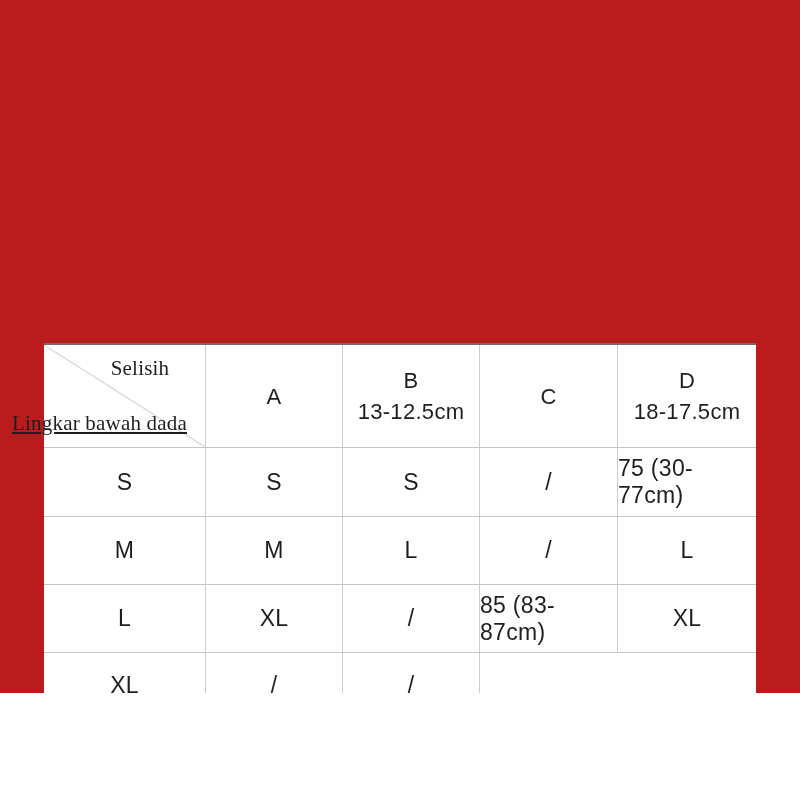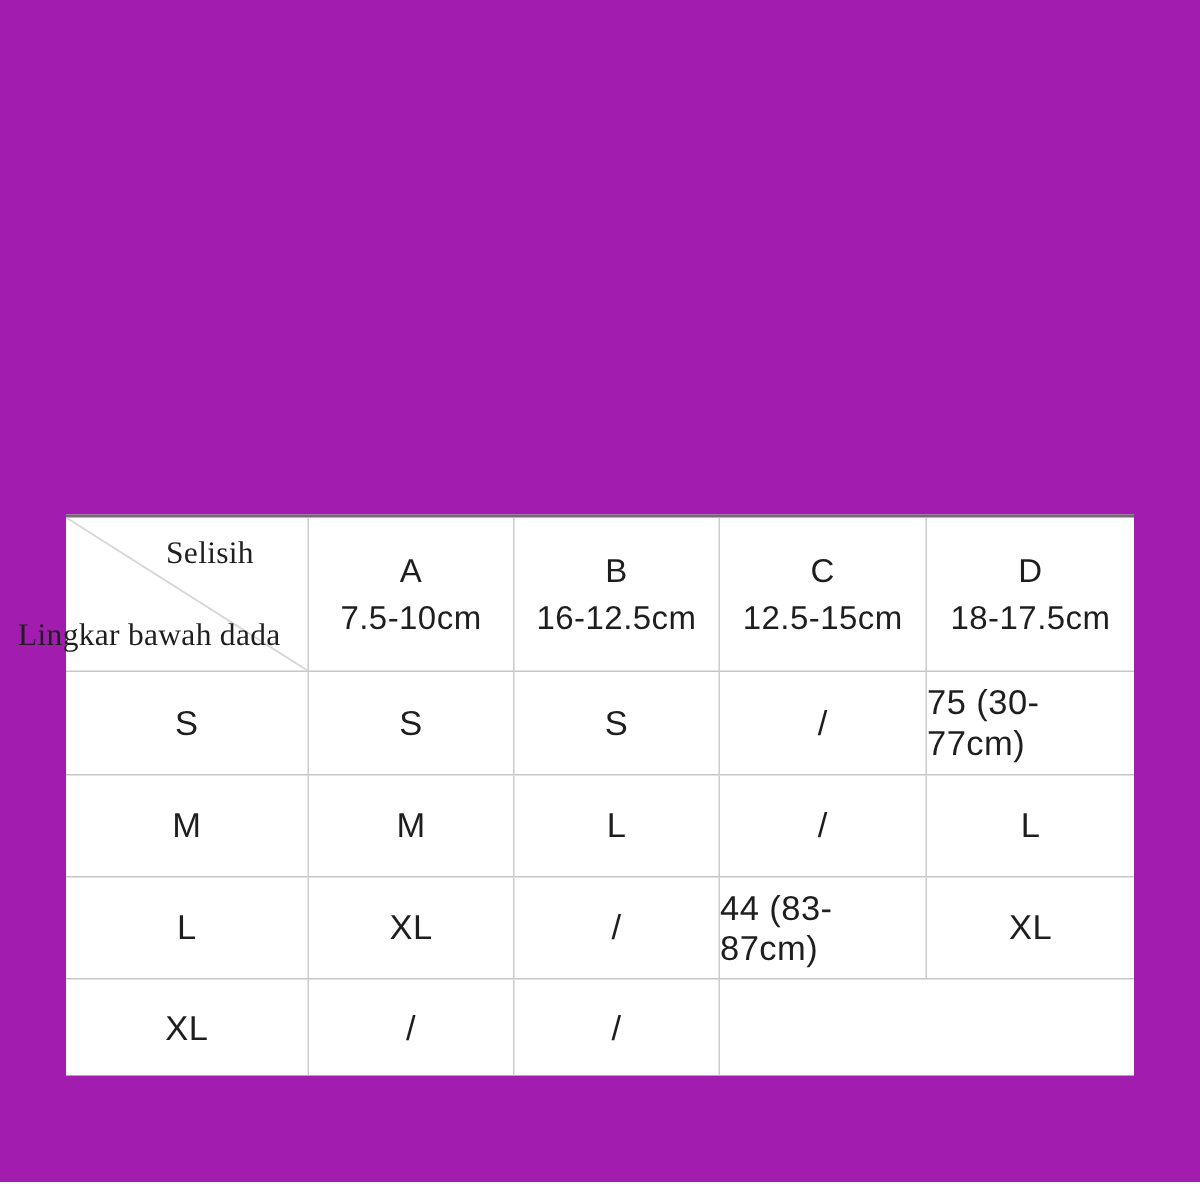--- a/index.html
+++ b/index.html
@@ -1,20 +1,20 @@
 <!DOCTYPE html>
 <html><head>
 <meta charset="utf-8">
 <style>
   html, body { margin: 0; padding: 0; }
   .canvas {
     position: relative;
     width: 800px;
-    height: 788px;
-    background: #a21caf;
+    height: 693px;
+    background: #b91c1c;
     overflow: hidden;
     font-family: "Liberation Sans", sans-serif;
     color: #1e1e1e;
   }
   .size-table {
     position: absolute;
     left: 44px;
     top: 343px;
     width: 712px;
     border-top: 2px solid #6e6e6e;
@@ -62,47 +62,46 @@
     top: 11px;
     left: 30px;
     width: 132px;
     text-align: center;
   }
   .corner-bottom {
     position: absolute;
     bottom: 11px;
     left: -32px;
     white-space: nowrap;
+    text-decoration: underline;
   }
 </style>
 </head>
 <body>
 
 <div class="canvas">
   <div class="size-table">
 
     <div class="cell corner">
       <svg class="diag" viewBox="0 0 162 103" preserveAspectRatio="none" aria-hidden="true">
         <line x1="0" y1="0" x2="162" y2="103"></line>
       </svg>
       <span class="serif corner-top">Selisih</span>
       <span class="serif corner-bottom">Lingkar bawah dada</span>
     </div>
 
     <div class="cell colhead">
       <span>A</span>
-      <span>7.5-10cm</span>
     </div>
     <div class="cell colhead">
       <span>B</span>
-      <span>16-12.5cm</span>
+      <span>13-12.5cm</span>
     </div>
     <div class="cell colhead">
       <span>C</span>
-      <span>12.5-15cm</span>
     </div>
     <div class="cell colhead">
       <span>D</span>
       <span>18-17.5cm</span>
     </div>
 
     <div class="cell val">S</div>
     <div class="cell val">S</div>
     <div class="cell val">S</div>
     <div class="cell val">/</div>
@@ -111,20 +110,20 @@
     <div class="cell val">M</div>
     <div class="cell val">M</div>
     <div class="cell val">L</div>
     <div class="cell val">/</div>
 
     <div class="cell val">L</div>
     <div class="cell val">L</div>
     <div class="cell val">XL</div>
     <div class="cell val">/</div>
 
-    <div class="cell rowlabel">44 (83-87cm)</div>
+    <div class="cell rowlabel">85 (83-87cm)</div>
     <div class="cell val">XL</div>
     <div class="cell val">XL</div>
     <div class="cell val">/</div>
     <div class="cell val">/</div>
 
   </div>
 </div>
 
 </body></html>

